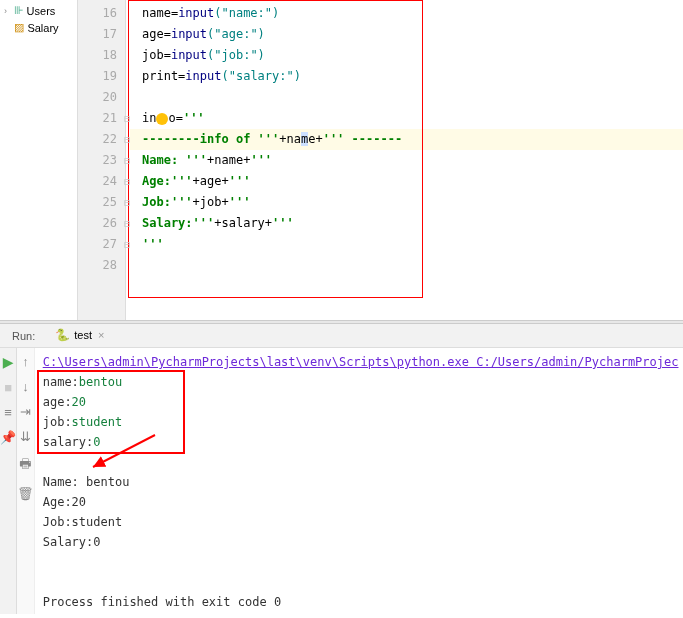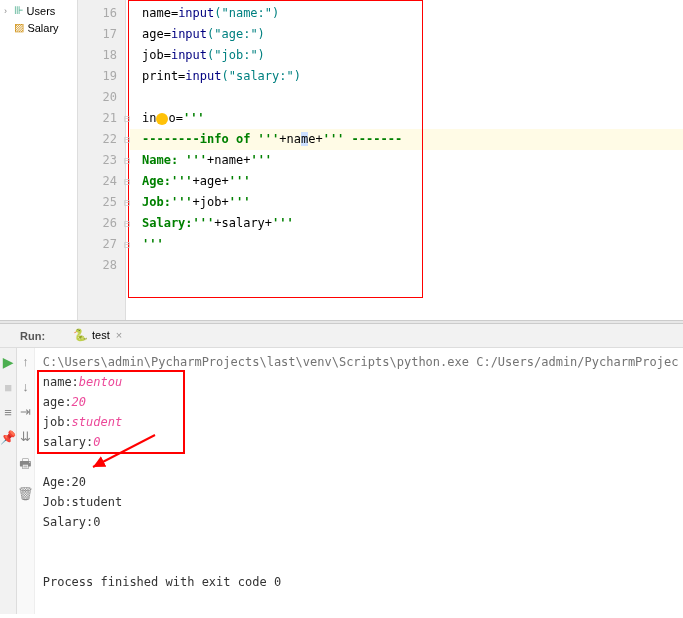--- a/index.html
+++ b/index.html
@@ -94,21 +94,21 @@
       border-bottom: 1px solid #ccc;
     }
     .run-header {
       display: flex;
       align-items: center;
       height: 24px;
       background: #f2f2f2;
       border-bottom: 1px solid #ddd;
       font-size: 11px;
     }
-    .run-label { padding: 0 20px; color: #555; font-weight: bold; }
+    .run-label { padding: 0 12px; color: #555; }
     .run-tab {
       display: flex;
       align-items: center;
       padding: 0 8px;
       height: 24px;
       border-bottom: 2px solid transparent;
     }
     .py-icon { color: #3776ab; margin-right: 4px; font-size: 12px; }
     .close-x { margin-left: 6px; color: #999; font-size: 11px; }
     .run-body { display: flex; height: 266px; }
@@ -137,22 +137,22 @@
     .console {
       flex: 1;
       font-family: Consolas, monospace;
       font-size: 12px;
       line-height: 20px;
       padding: 4px 8px;
       position: relative;
       color: #333;
     }
     .console-line { white-space: pre; }
-    .path-text { color: #737373; }
-    .input-echo { color: #ec4899; font-style: italic; }
+    .path-text { color: #6d28d9; text-decoration: underline; }
+    .input-echo { color: #15803d; }
     .red-box-console {
       position: absolute;
       border: 2px solid #ff0000;
       pointer-events: none;
     }
     .arrow-svg {
       position: absolute;
       pointer-events: none;
     }
   </style>
@@ -241,20 +241,21 @@
           </marker>
         </defs>
       <line x1="70" y1="2" x2="8" y2="34" stroke="#ff0000" stroke-width="2" marker-end="url(#ah)"></line>
     </svg>
     <div class="console-line path-text">C:\Users\admin\PycharmProjects\last\venv\Scripts\python.exe C:/Users/admin/PycharmProjec</div>
     <div class="console-line"><span>name:</span><span class="input-echo">bentou</span></div>
     <div class="console-line"><span>age:</span><span class="input-echo">20</span></div>
     <div class="console-line"><span>job:</span><span class="input-echo">student</span></div>
     <div class="console-line"><span>salary:</span><span class="input-echo">0</span></div>
     <div class="console-line">&nbsp;</div>
+    <div class="console-line">Name: bentou</div>
     <div class="console-line">Age:20</div>
     <div class="console-line">Job:student</div>
     <div class="console-line">Salary:0</div>
     <div class="console-line">&nbsp;</div>
     <div class="console-line">&nbsp;</div>
     <div class="console-line">Process finished with exit code 0</div>
   </div>
 </div>
 
 </body></html>

